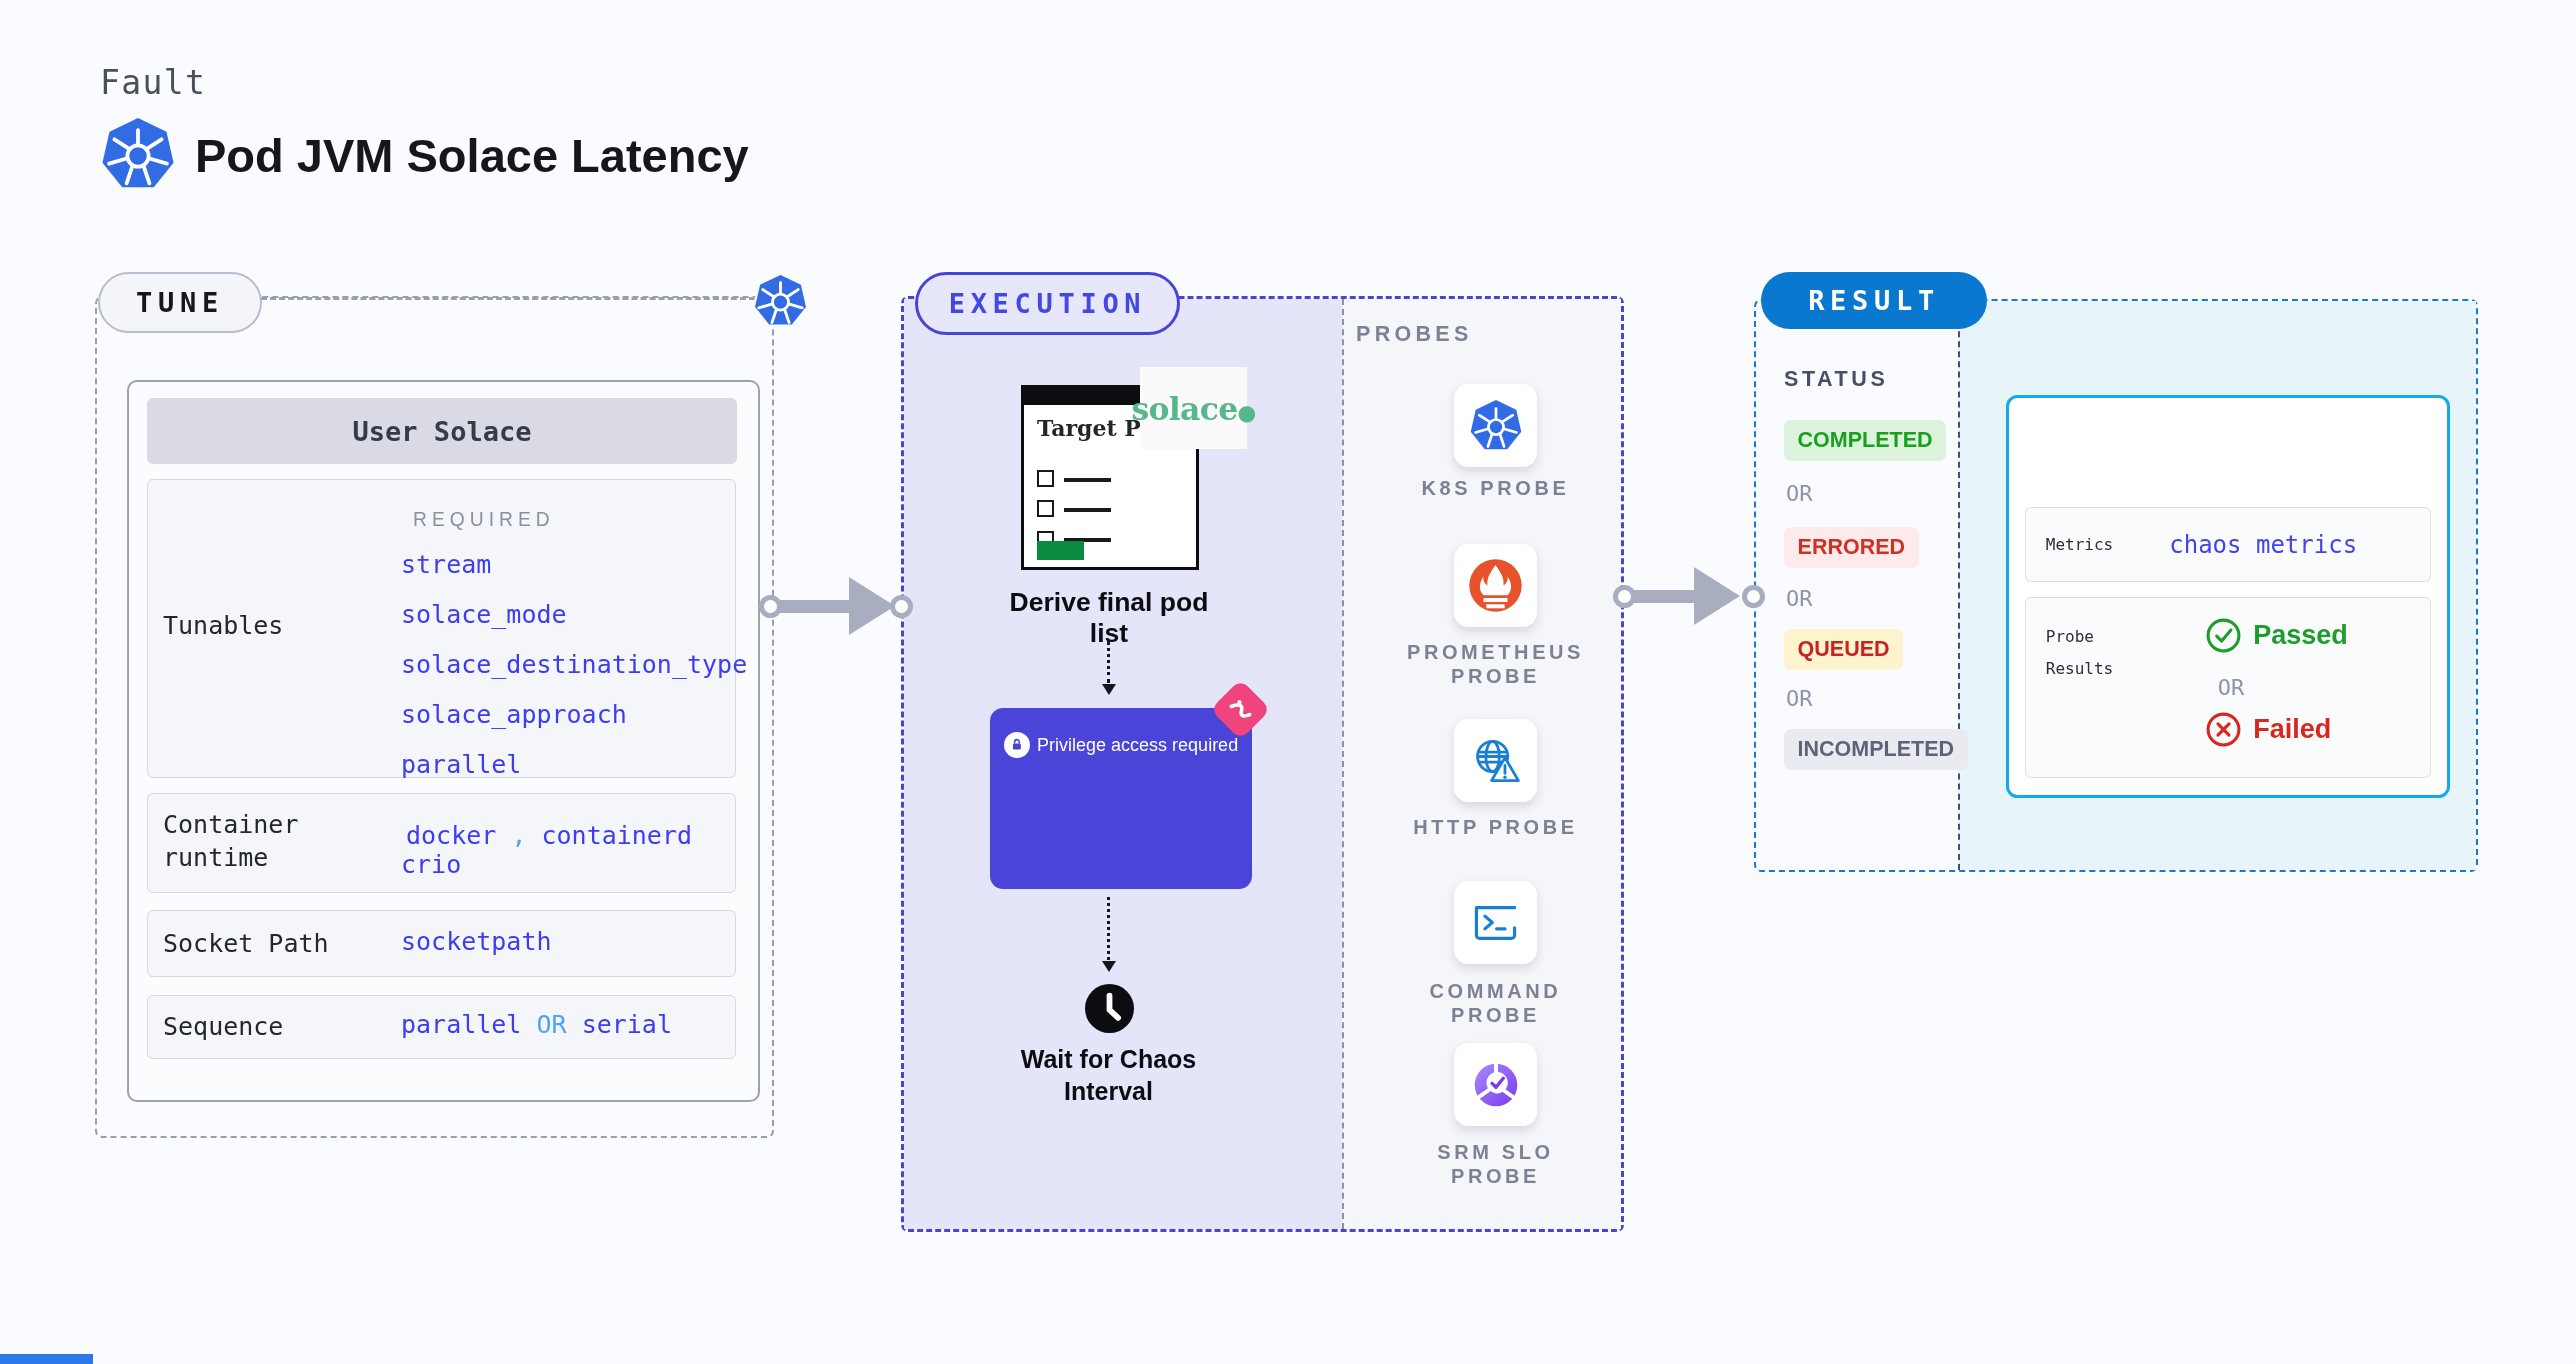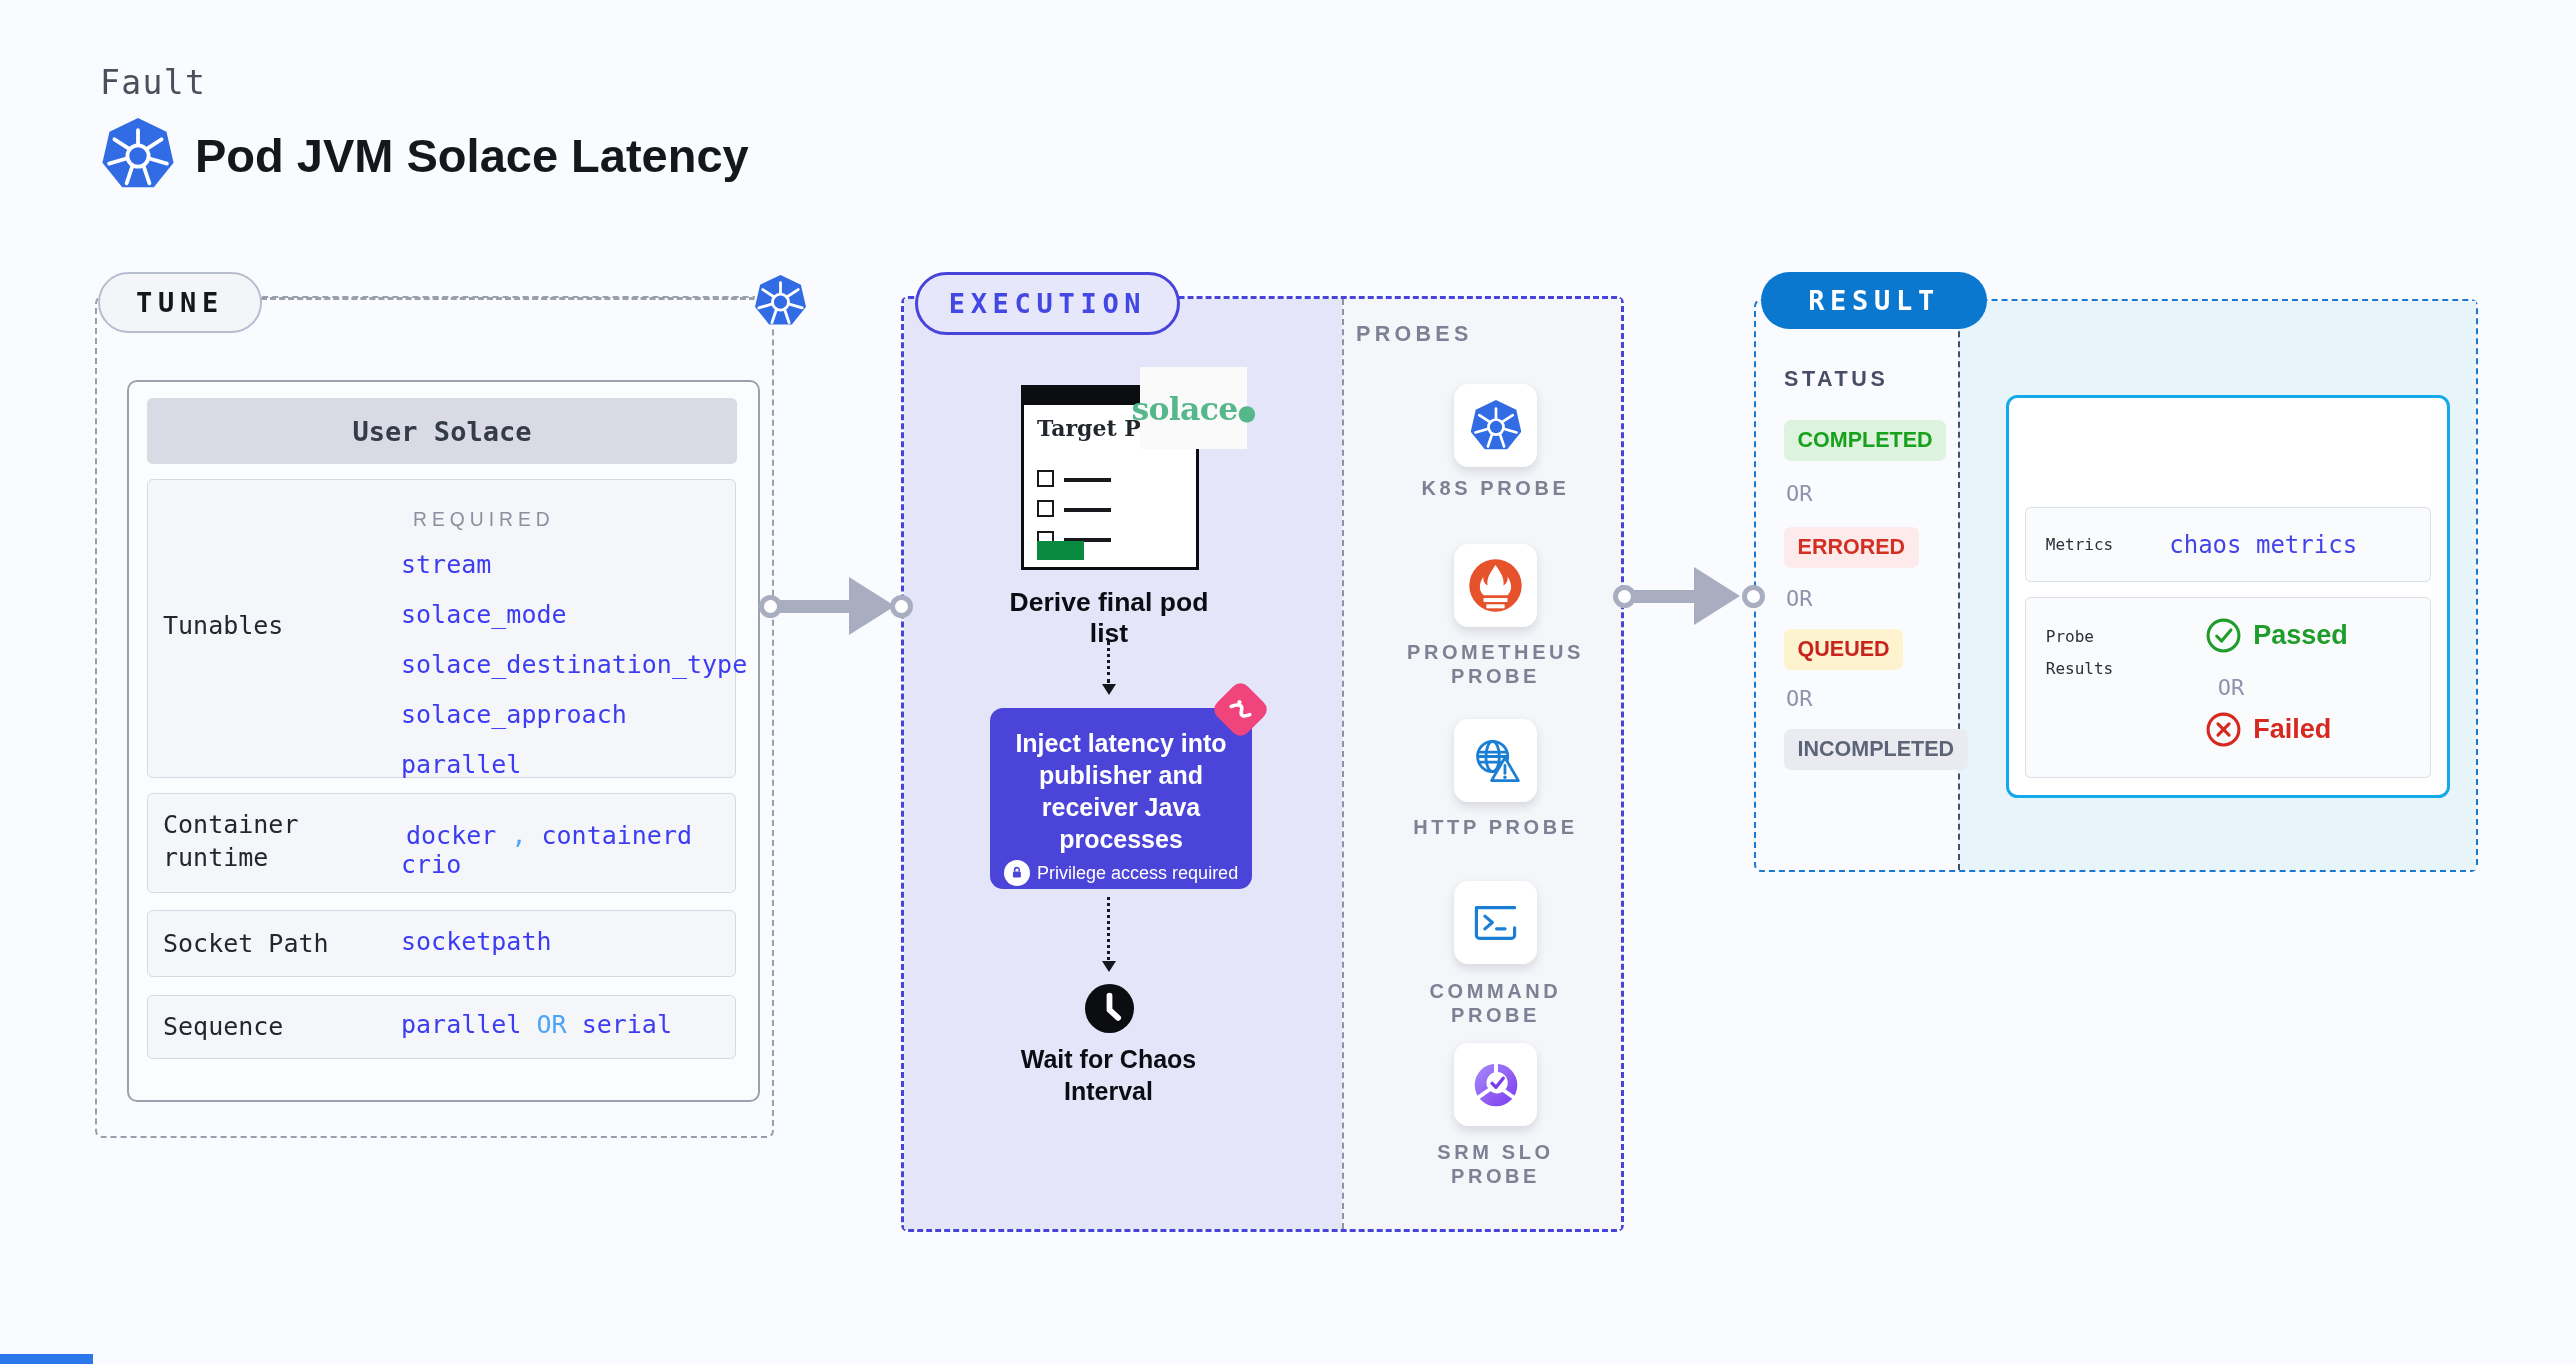--- a/index.html
+++ b/index.html
@@ -190,21 +190,20 @@
 </div>
 <div class="abs solace-logo">
   <span class="solace-text serif"><span>solace</span><span style="font-size:21.5px;">●</span></span>
 </div>
 
 <div class="abs derive-label">Derive final pod list</div>
 <div class="abs dot-line" style="left:1107px;top:641px;height:42px;"></div>
 <div class="abs dot-head" style="left:1102px;top:684px;"></div>
 
 <div class="abs inject-box">
-  <div class="inject-text">Inject latency into publisher and receiver Java processes</div>
   <div class="privilege-row">
     <span class="lock-circle">
       <svg viewBox="0 0 24 24" width="15.8" height="15.8">
         <rect x="6" y="10" width="12" height="9" rx="2" fill="#4b44d8"></rect>
         <path d="M8.5,10 V7.5 a3.5,3.5 0 0 1 7,0 V10" fill="none" stroke="#4b44d8" stroke-width="2.4"></path>
       </svg>
     </span>
     <span class="privilege-note">Privilege access required</span>
   </div>
 </div>

